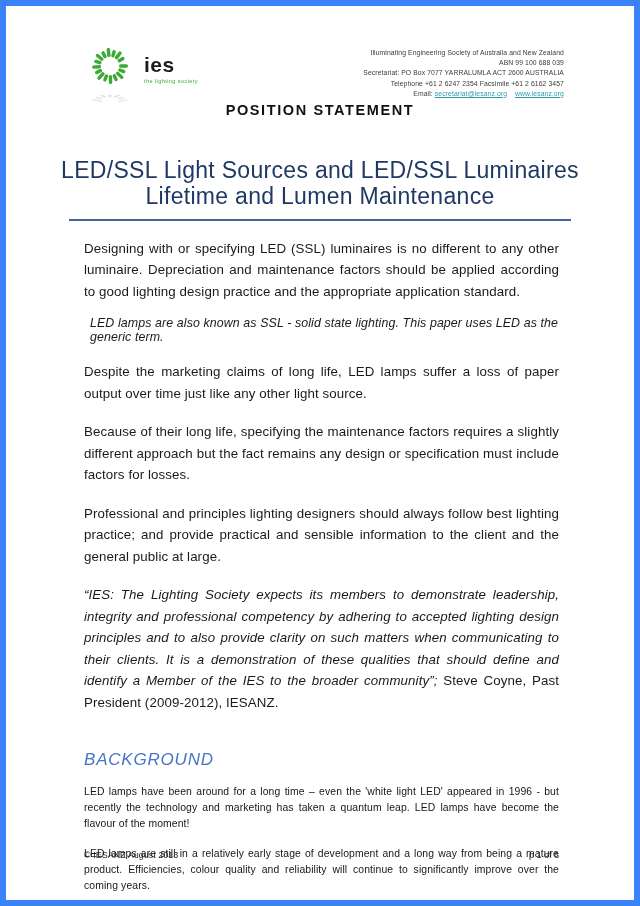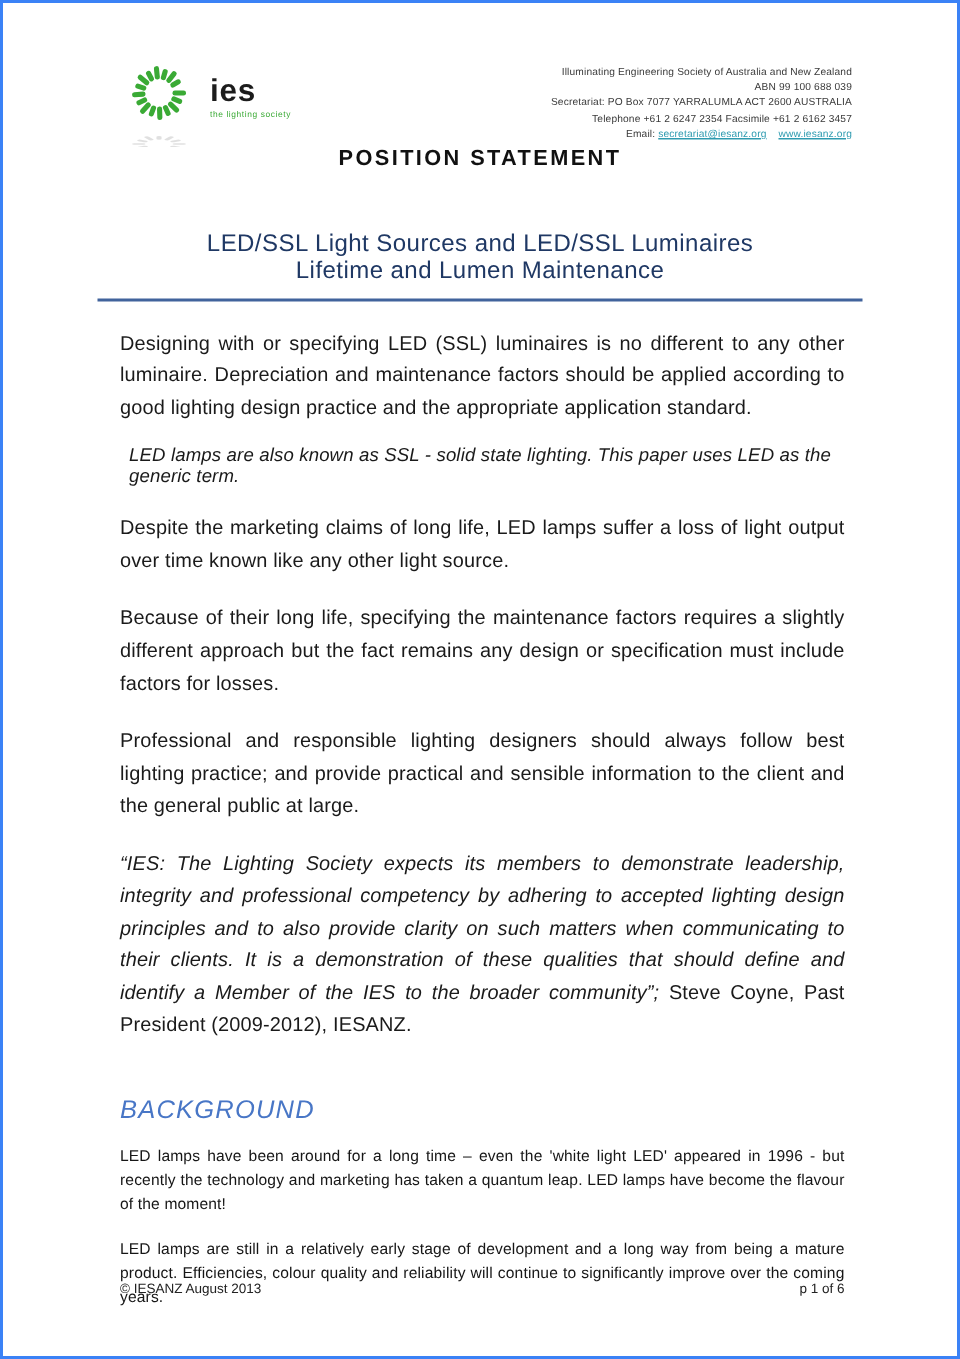--- a/index.html
+++ b/index.html
@@ -4,21 +4,21 @@
 <style>
   * { margin: 0; padding: 0; box-sizing: border-box; }
   html, body { background: #ffffff; }
   body { font-family: "Liberation Sans", sans-serif; }
 
   .page {
     position: relative;
     width: 640px;
     height: 906px;
     background: #ffffff;
-    border: 2px solid #3b82f6;
+    border: 6px solid #3b82f6;
     overflow: hidden;
     color: #1a1a1a;
   }
 
   
   .header {
     display: flex;
     justify-content: space-between;
     align-items: flex-start;
     padding: 34px 70px 0 78px;
@@ -59,21 +59,21 @@
     font-size: 14.5px;
     font-weight: bold;
     letter-spacing: 1.6px;
     color: #111111;
   }
 
   .doc-title {
     text-align: center;
     margin-top: 40px;
     color: #1f3864;
-    font-size: 16px;
+    font-size: 23px;
     font-weight: 400;
     line-height: 1.12;
     letter-spacing: 0.3px;
   }
 
   .title-rule {
     height: 2px;
     background: #41639c;
     margin: 9px 63px 0 63px;
     border: none;
@@ -201,23 +201,23 @@
 
   <div class="doc-title">
     <div>LED/SSL Light Sources and LED/SSL Luminaires</div>
     <div>Lifetime and Lumen Maintenance</div>
   </div>
   <hr class="title-rule">
 
   <div class="body-copy">
     <p class="para">Designing with or specifying LED (SSL) luminaires is no different to any other luminaire. Depreciation and maintenance factors should be applied according to good lighting design practice and the appropriate application standard.</p>
     <p class="note">LED lamps are also known as SSL - solid state lighting. This paper uses LED as the generic term.</p>
-    <p class="para">Despite the marketing claims of long life, LED lamps suffer a loss of light output over time known like any other light source.</p>
+    <p class="para">Despite the marketing claims of long life, LED lamps suffer a loss of paper output over time just like any other light source.</p>
     <p class="para">Because of their long life, specifying the maintenance factors requires a slightly different approach but the fact remains any design or specification must include factors for losses.</p>
-    <p class="para">Professional and responsible lighting designers should always follow best lighting practice; and provide practical and sensible information to the client and the general public at large.</p>
+    <p class="para">Professional and principles lighting designers should always follow best lighting practice; and provide practical and sensible information to the client and the general public at large.</p>
     <p class="para quote">
       <span>“IES: The Lighting Society expects its members to demonstrate leadership, integrity and professional competency by adhering to accepted lighting design principles and to also provide clarity on such matters when communicating to their clients. It is a demonstration of these qualities that should define and identify a Member of the IES to the broader community”;</span><span class="attribution"> Steve Coyne, Past President (2009-2012), IESANZ.</span>
     </p>
 
     <div class="background-heading">BACKGROUND</div>
     <p class="bg-para">LED lamps have been around for a long time – even the 'white light LED' appeared in 1996 - but recently the technology and marketing has taken a quantum leap. LED lamps have become the flavour of the moment!</p>
     <p class="bg-para">LED lamps are still in a relatively early stage of development and a long way from being a mature product. Efficiencies, colour quality and reliability will continue to significantly improve over the coming years.</p>
 
   </div>
 

